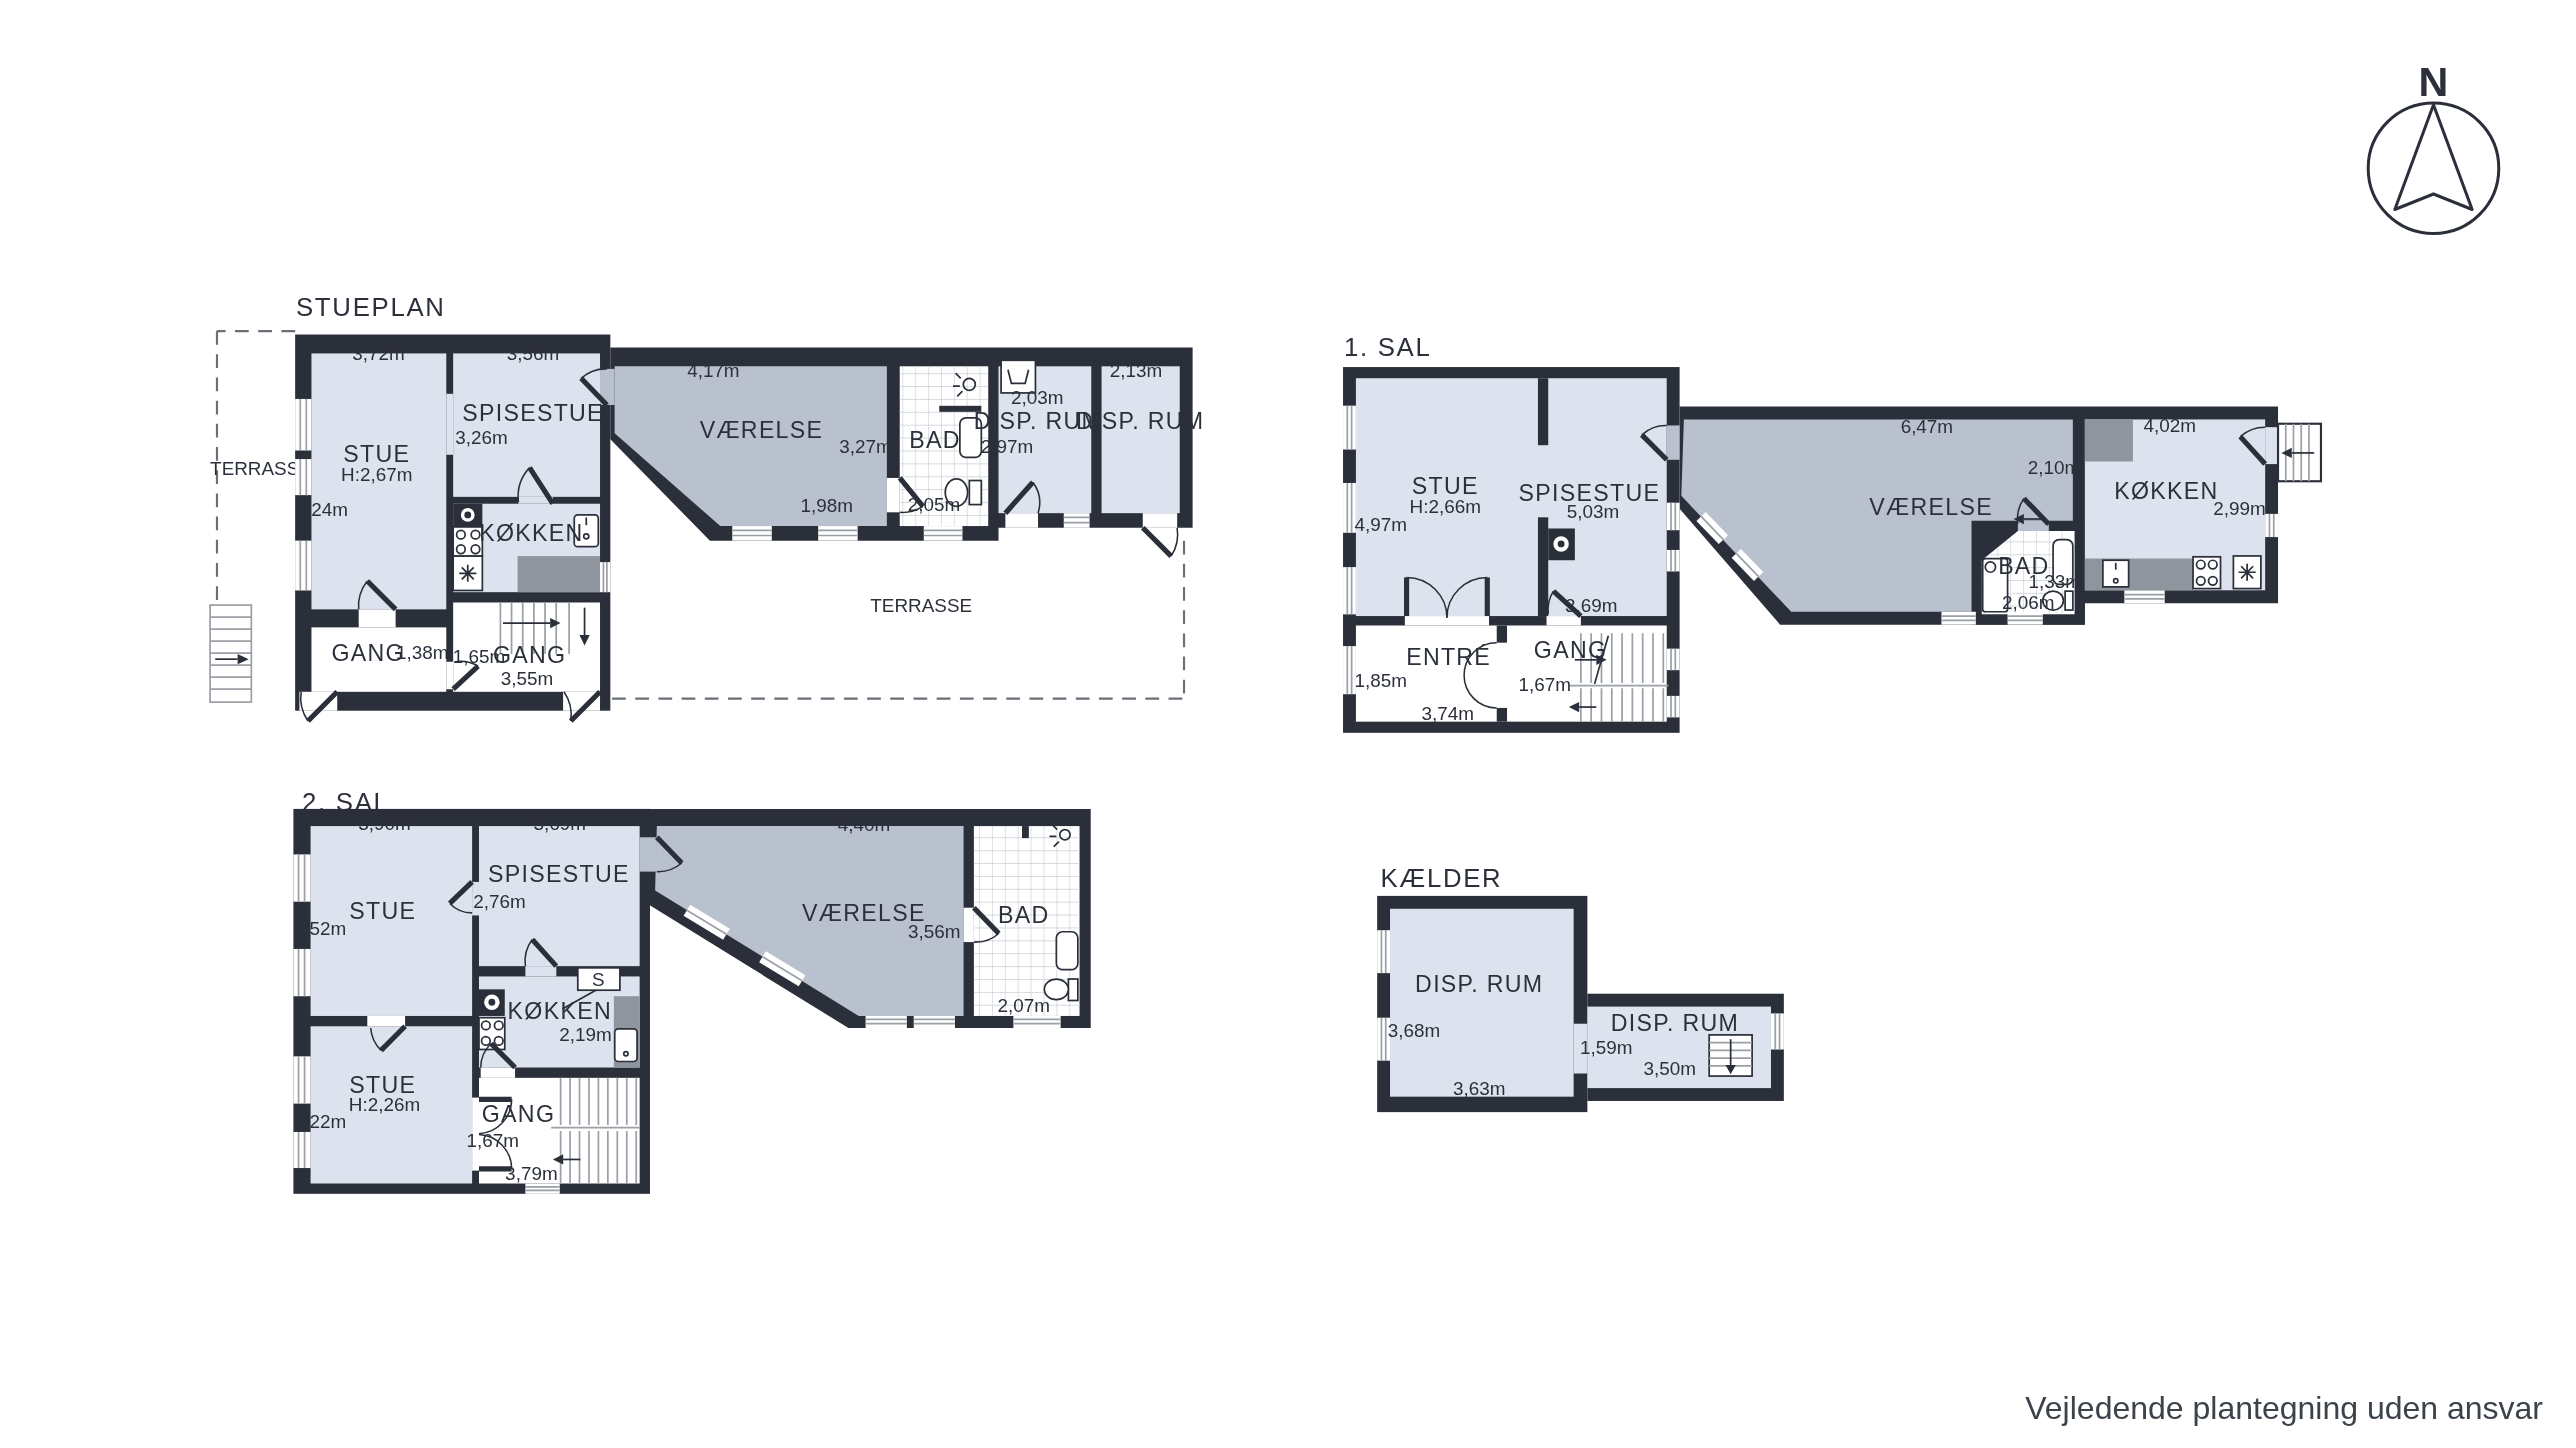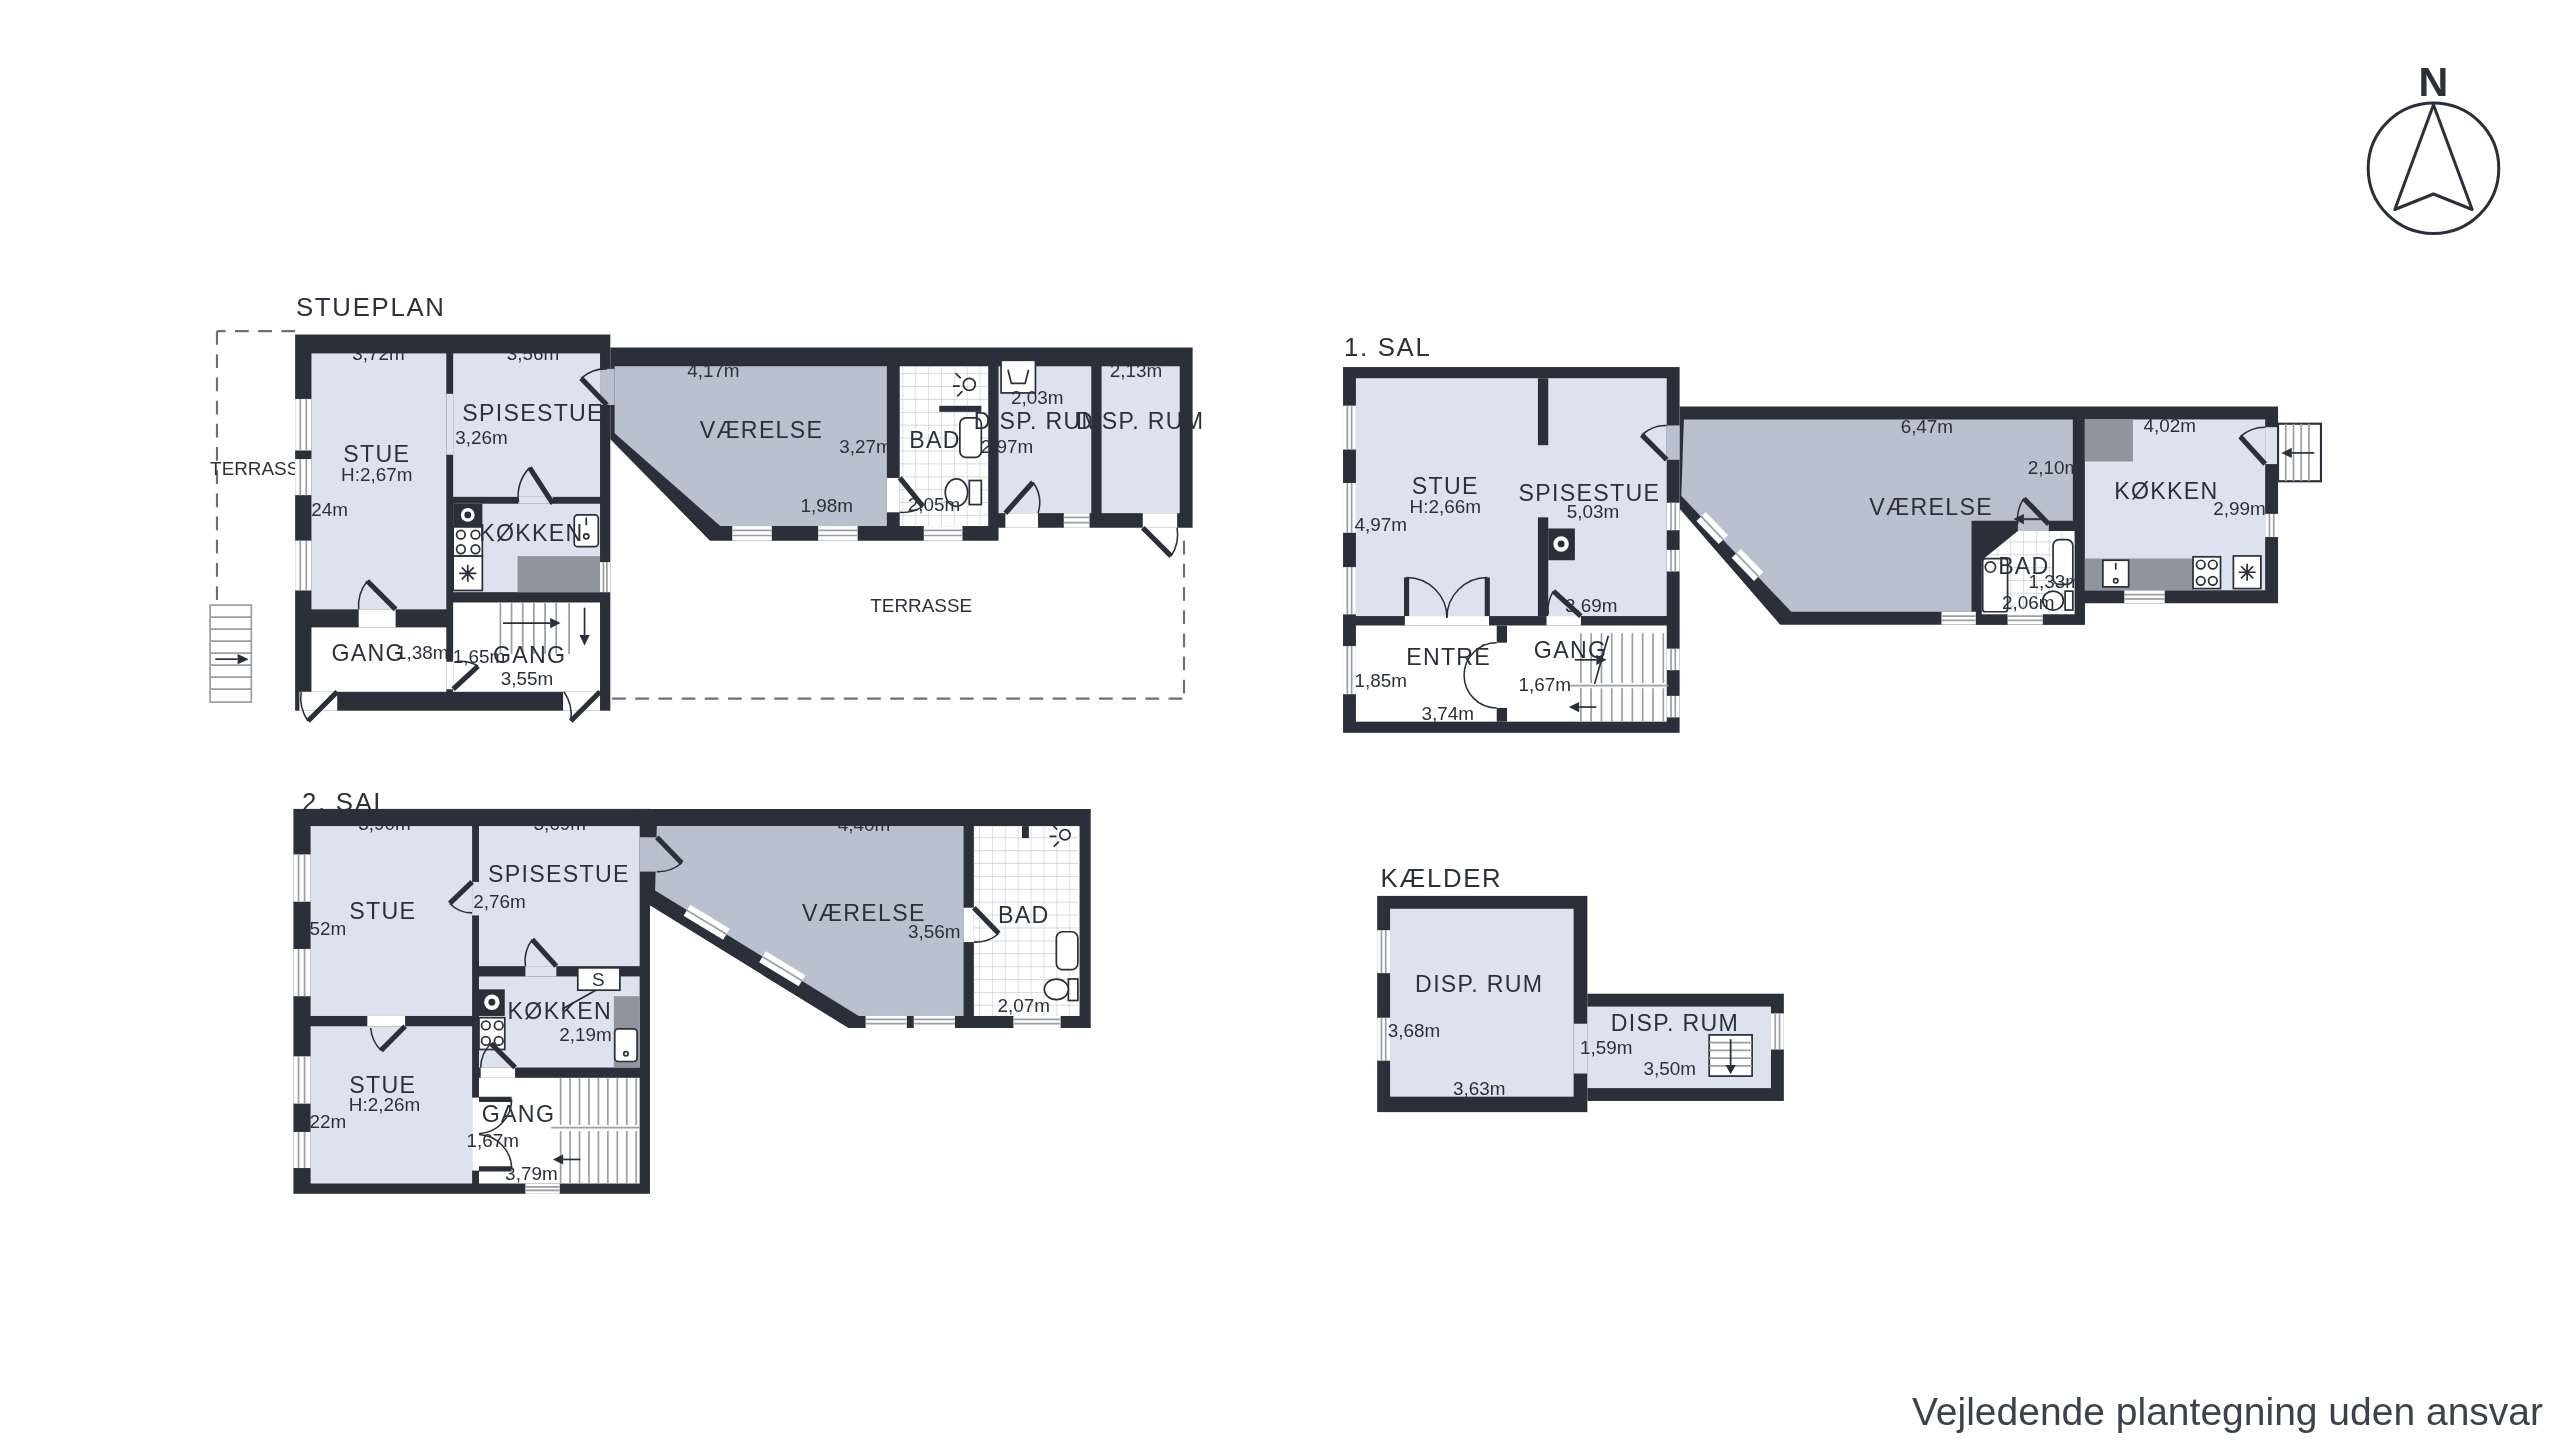--- a/index.html
+++ b/index.html
@@ -20,21 +20,21 @@
   .winl{stroke:#9aa0a6;stroke-width:2;fill:none;}
   .thin{stroke:#2b2f3a;stroke-width:2;fill:none;}
   .dash{stroke:#6a6f78;stroke-width:2.5;fill:none;stroke-dasharray:16 11;}
   .ah{fill:#2b2f3a;}
   text{fill:#2b303b;}
   .room{font-size:27px;letter-spacing:1.5px;text-anchor:middle;}
   .dim{font-size:22px;text-anchor:middle;}
   .ttl{font-size:30px;letter-spacing:2px;text-anchor:start;}
   .ls{text-anchor:start;}
   .nletter{font-size:48px;font-weight:bold;text-anchor:middle;}
-  #footer{position:absolute;top:1390px;right:33px;font-size:39px;color:#3b4249;
+  #footer{position:absolute;top:1390px;right:33px;font-size:32px;color:#3b4249;
           font-family:"Liberation Sans",sans-serif;}
 </style>
 </head>
 <body>
 
 <div id="canvas">
 
 <svg style="left:198px;top:283px" width="1005" height="438" viewBox="230 330 1170 510">
   <defs>
     <pattern id="tA" width="15" height="15" patternUnits="userSpaceOnUse">

